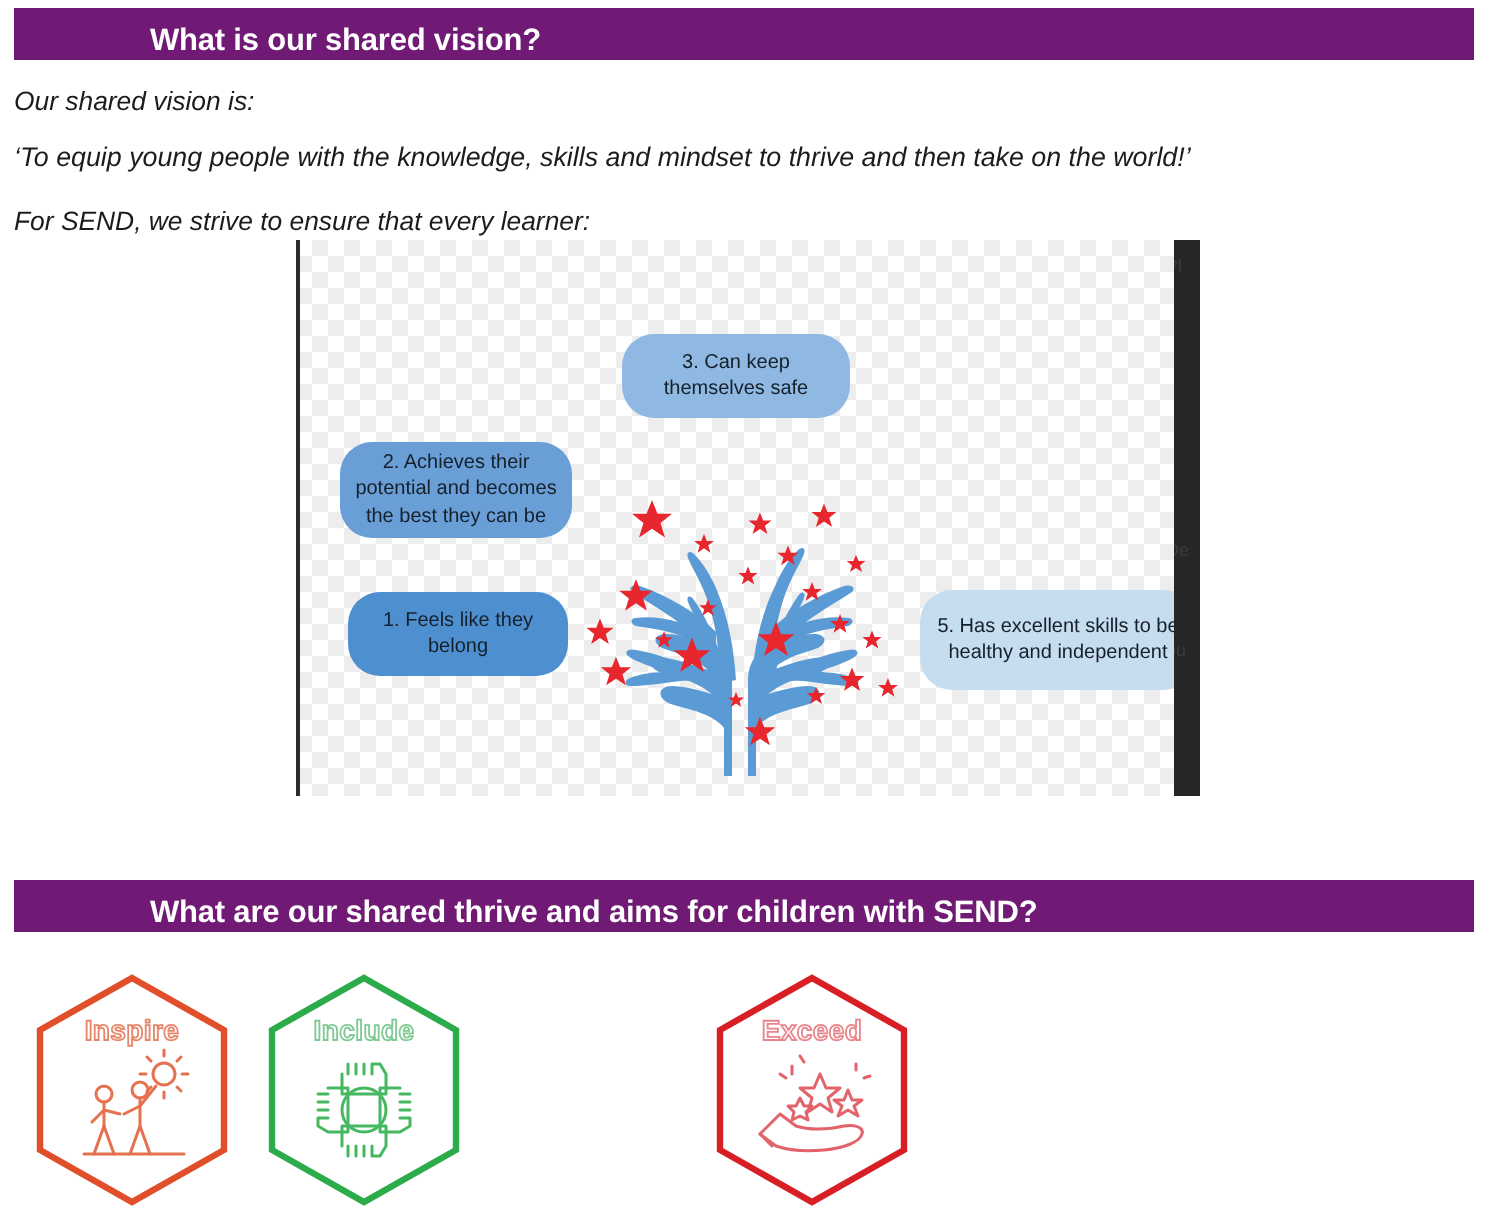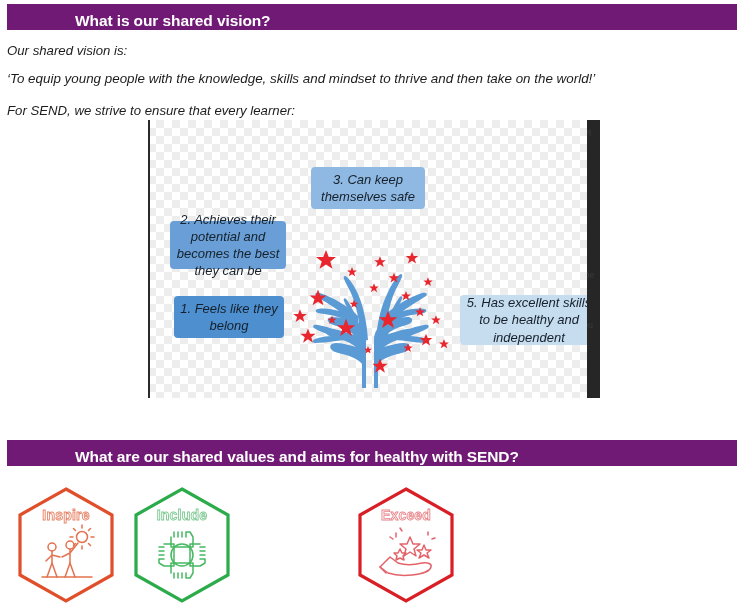--- a/index.html
+++ b/index.html
@@ -93,31 +93,30 @@
     position: absolute;
     left: -4px;
     color: #3b3b3b;
     font-size: 9px;
     white-space: nowrap;
   }
 
   
   .bubble {
     position: absolute;
-    border-radius: 4px;
+    border-radius: 16px;
     display: flex;
     align-items: center;
     justify-content: center;
     text-align: center;
     color: #15202b;
-    font-size: 13px;
+    font-size: 10px;
     line-height: 1.32;
     padding: 4px 6px;
     box-sizing: border-box;
-    font-style: italic;
   }
   .bubble-1 { background: #4e8fd0; }
   .bubble-2 { background: #699fd6; }
   .bubble-3 { background: #8fb9e2; }
   .bubble-4 { background: #b9d3ec; }
   .bubble-5 { background: #c6dcef; }
 
   #bubble-feels-like-they-belong {
     left: 26px; top: 176px; width: 110px; height: 42px;
   }
@@ -310,21 +309,21 @@
   <div class="bubble bubble-5" id="bubble-excellent-skills">5. Has excellent skills to be healthy and independent</div>
 
   <div id="graphic-right-panel">
     <div class="ghost" style="top:8px;">Pl</div>
     <div class="ghost" style="top:150px;">De</div>
     <div class="ghost" style="top:200px;">ou</div>
   </div>
 </div>
 
 <div class="section-bar" id="values-bar">
-  <span class="bar-title">What are our shared values and aims for healthy with SEND?</span>
+  <span class="bar-title">What are our shared thrive and aims for children with SEND?</span>
 </div>
 
 <div id="values-row">
 
   <div class="hex-card" id="hex-inspire">
     <svg viewBox="0 0 108 120" width="108" height="120">
       <polygon points="54,4 100,30 100,90 54,116 8,90 8,30" fill="none" stroke="#e04e2a" stroke-width="3.2"></polygon>
       <g fill="none" stroke="#e4714f" stroke-width="1.5" stroke-linecap="round" stroke-linejoin="round">
 
         <line x1="30" y1="92" x2="80" y2="92"></line>

